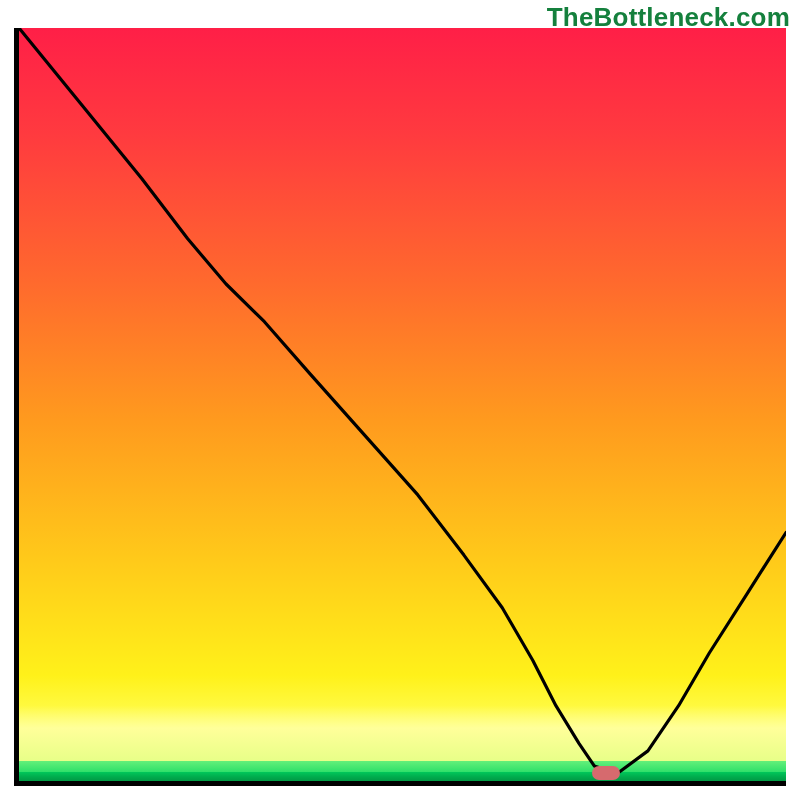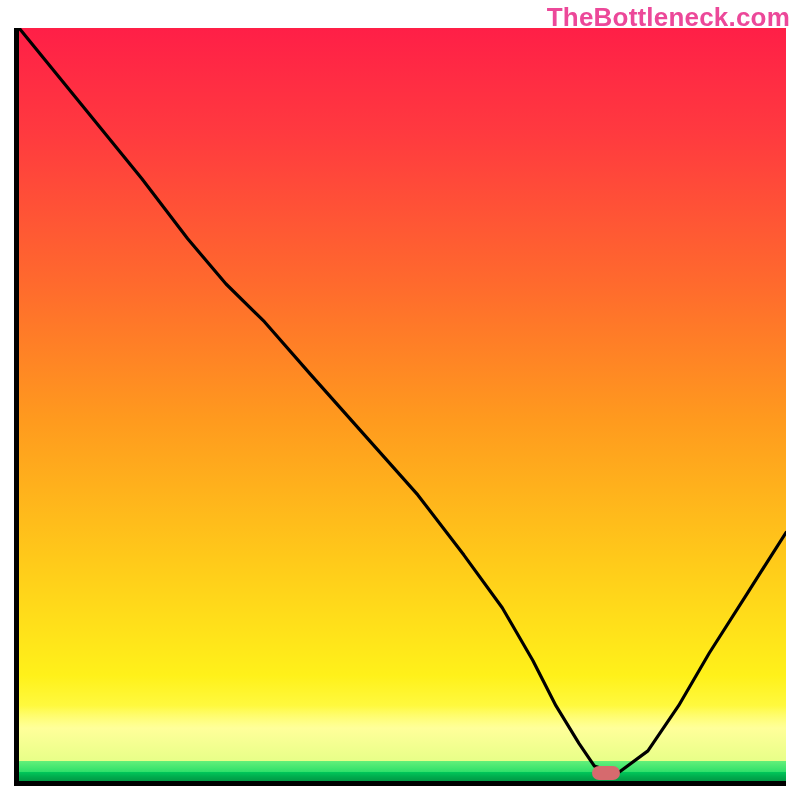--- a/index.html
+++ b/index.html
@@ -14,21 +14,21 @@
     position: relative;
     width: 800px;
     height: 800px;
   }
   .watermark {
     position: absolute;
     top: 2px;
     right: 10px;
     font-size: 26px;
     font-weight: 600;
-    color: #ec4899;
+    color: #15803d;
     letter-spacing: 0.2px;
     z-index: 30;
   }
   .plot {
     position: absolute;
     left: 14px;
     top: 28px;
     width: 772px;
     height: 758px;
     border-left: 5px solid #000;

